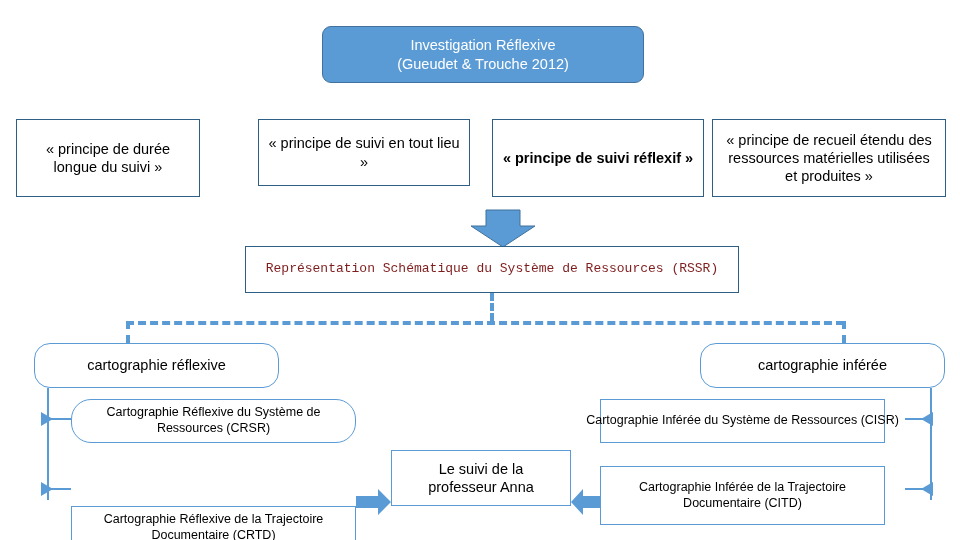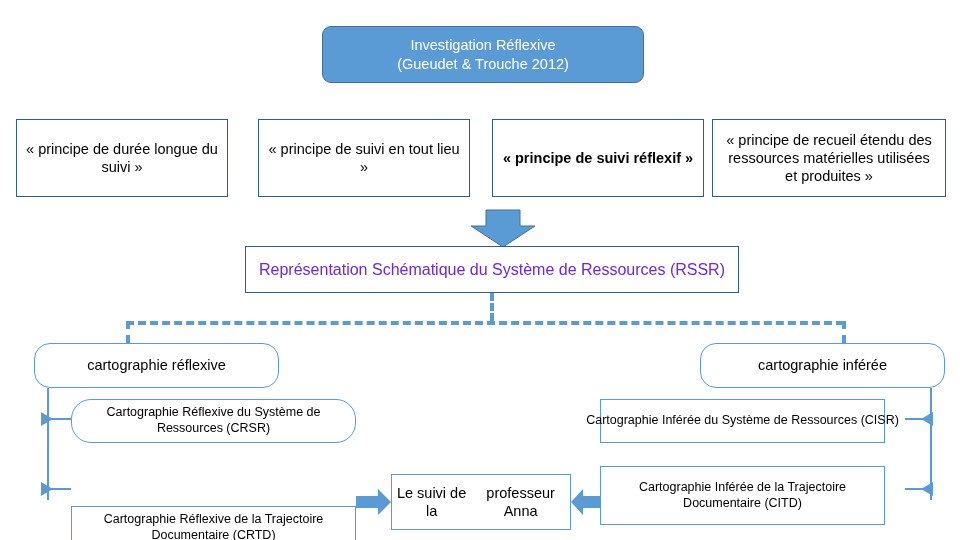--- a/index.html
+++ b/index.html
@@ -36,22 +36,23 @@
   }
   .principle-box {
     background: #ffffff;
     border: 1px solid #2e5f86;
     color: #000000;
     font-size: 14.5px;
   }
   .rssr-box {
     background: #ffffff;
     border: 1px solid #2e5f86;
-    color: #6d28d9;
-    font-size: 16px;
+    color: #7f1d1d;
+    font-size: 13px;
+    font-family: Liberation Mono, monospace;
   }
   .rounded-box {
     background: #ffffff;
     border: 1px solid #5b9bd5;
     border-radius: 16px;
     color: #000000;
     font-size: 14.5px;
   }
   .carto-box {
     background: #ffffff;
@@ -88,23 +89,23 @@
 </head>
 <body>
 
 <div id="canvas">
 
   <div class="box title-box" style="left:322px; top:26px; width:322px; height:57px; flex-direction:column;border-radius:9px;">
     <div>Investigation Réflexive</div>
     <div>(Gueudet &amp; Trouche 2012)</div>
   </div>
 
-  <div class="box principle-box" style="left:16px; top:119px; width:212px; height:78px; padding:4px 8px;">« principe de durée longue du suivi »</div>
+  <div class="box principle-box" style="left:16px; top:119px; width:184px; height:78px; padding:4px 8px;">« principe de durée longue du suivi »</div>
 
-  <div class="box principle-box" style="left:258px; top:119px; width:212px; height:78px; padding:4px 8px;">« principe de suivi en tout lieu »</div>
+  <div class="box principle-box" style="left:258px; top:119px; width:212px; height:67px; padding:4px 8px;">« principe de suivi en tout lieu »</div>
 
   <div class="box principle-box" style="left:492px; top:119px; width:212px; height:78px; padding:4px 8px;font-weight:bold;">« principe de suivi réflexif »</div>
 
   <div class="box principle-box" style="left:712px; top:119px; width:234px; height:78px; padding:14px 8px;">« principe de recueil étendu des ressources matérielles utilisées et produites »</div>
 
   <div class="arrow-down-fat" style="left:470px; top:210px;">
     <svg width="66" height="38" viewBox="0 0 66 38">
       <polygon points="16,0 50,0 50,16 65,16 33,37 1,16 16,16" fill="#5b9bd5" stroke="#41719c" stroke-width="1"></polygon>
     </svg>
   </div>
@@ -143,21 +144,21 @@
   <div class="box carto-box" style="left:71px; top:399px; width:285px; height:44px; padding:2px 8px;border-radius:20px;">Cartographie Réflexive du Système de Ressources (CRSR)</div>
 
   <div class="box carto-box" style="left:71px; top:466px; width:285px; height:44px; padding:2px 8px;margin-top:40px;">Cartographie Réflexive de la Trajectoire Documentaire (CRTD)</div>
 
   <div class="box carto-box" style="left:600px; top:399px; width:285px; height:44px; padding:2px 0; flex-direction:column;">
     <span class="nowrap">Cartographie Inférée du Système de Ressources (CISR)</span>
   </div>
 
   <div class="box carto-box" style="left:600px; top:466px; width:285px; height:59px; padding:2px 8px;">Cartographie Inférée de la Trajectoire Documentaire (CITD)</div>
 
-  <div class="box anna-box" style="left:391px; top:474px; width:180px; height:56px; flex-direction:row;">
+  <div class="box anna-box" style="left:391px; top:450px; width:180px; height:56px; flex-direction:column;">
     <div>Le suivi de la</div>
     <div>professeur Anna</div>
   </div>
 
   <div style="position:absolute; left:356px; top:489px;">
     <svg width="36" height="26" viewBox="0 0 36 26">
       <polygon points="0,7 22,7 22,0 35,13 22,26 22,19 0,19" fill="#5b9bd5"></polygon>
     </svg>
   </div>
 

